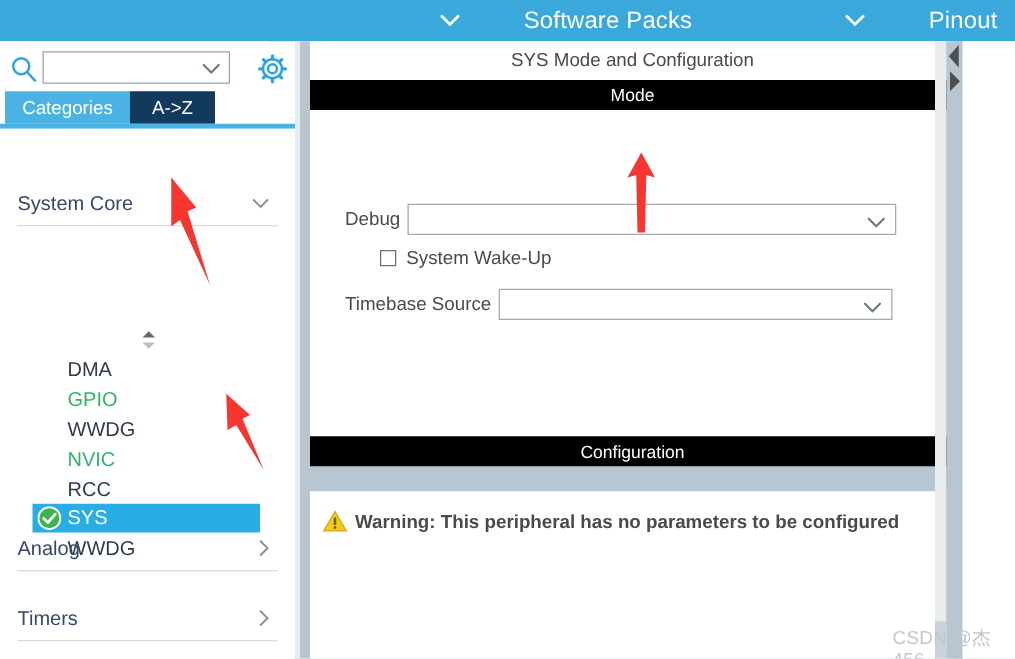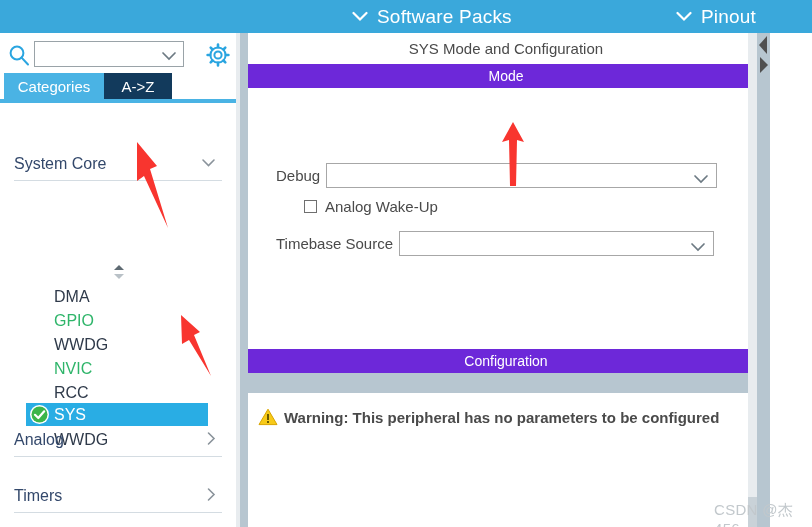--- a/index.html
+++ b/index.html
@@ -11,21 +11,21 @@
   }
   #app{position:relative;width:812px;height:527px;overflow:hidden;background:#ffffff;}
 
   
   .topbar{
     position:absolute;left:0;top:0;width:812px;height:33px;
     background:#3aa8db;
   }
   .topbar-item{
     position:absolute;top:0;height:33px;display:flex;align-items:center;
-    color:#ffffff;font-size:19px;letter-spacing:.2px;
+    color:#ffffff;font-size:19px;letter-spacing:.2px;gap:42px;
   }
   .topbar-item .chev{
     display:inline-block;margin-right:9px;line-height:1;
   }
   .chev svg{display:block;}
   #tb-packs{left:352px;}
   #tb-pinout{left:676px;}
 
   
   .leftpanel{
@@ -102,21 +102,21 @@
     position:absolute;left:248px;top:33px;width:564px;height:494px;
     background:#b7c6d0;
   }
   .panel-title{
     position:absolute;left:0;top:0;width:516px;height:31px;
     background:#ffffff;display:flex;align-items:center;justify-content:center;
     font-size:15px;color:#4a4a4a;
   }
   .sec-header{
     position:absolute;left:0;width:516px;height:24px;
-    background:#6d28d9;color:#ffffff;font-size:14px;
+    background:#000000;color:#ffffff;font-size:14px;
     display:flex;align-items:center;justify-content:center;
   }
   #mode-header{top:31px;}
   #config-header{top:316px;}
   .mode-body{
     position:absolute;left:0;top:55px;width:516px;height:270px;background:#ffffff;
   }
   .config-body{
     position:absolute;left:0;top:360px;width:516px;height:134px;background:#ffffff;
   }
@@ -323,21 +323,21 @@
           <span class="combo-chev">
             <svg width="16" height="11" viewBox="0 0 16 11">
                 <path d="M2 2 L8 8 L14 2" stroke="#6d7a83" stroke-width="1.7" fill="none" stroke-linecap="round"></path>
               </svg>
           </span>
         </div>
       </div>
 
       <div class="check-row">
         <span class="checkbox"></span>
-        <span class="check-label">Analog Wake-Up</span>
+        <span class="check-label">System Wake-Up</span>
       </div>
 
       <div class="field-row" id="row-timebase">
         <span class="field-label">Timebase Source</span>
         <div class="combo" id="combo-timebase">
           <span class="combo-chev">
             <svg width="16" height="11" viewBox="0 0 16 11">
                 <path d="M2 2 L8 8 L14 2" stroke="#6d7a83" stroke-width="1.7" fill="none" stroke-linecap="round"></path>
               </svg>
           </span>

